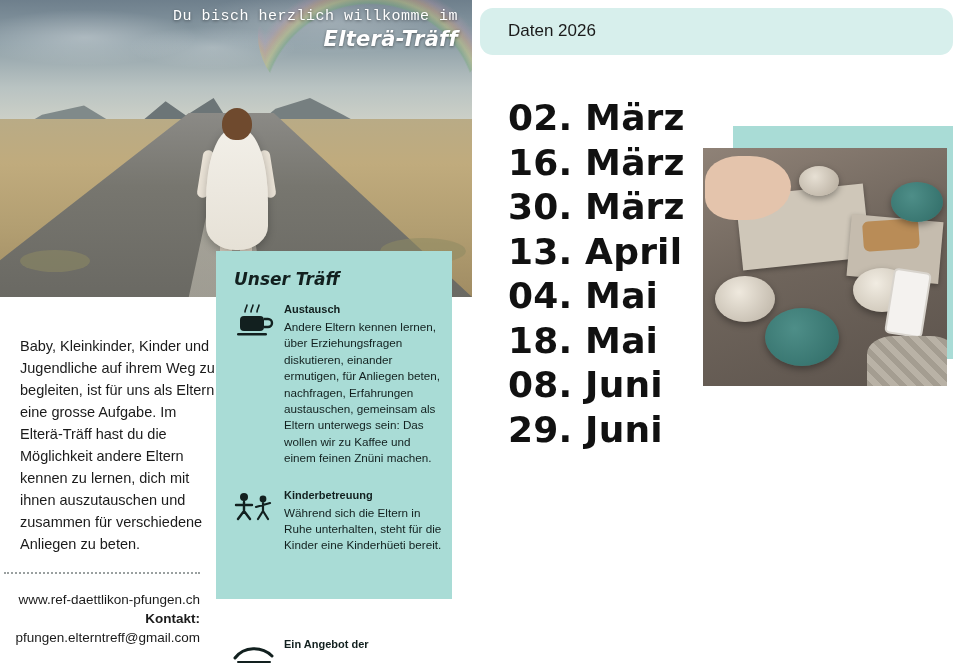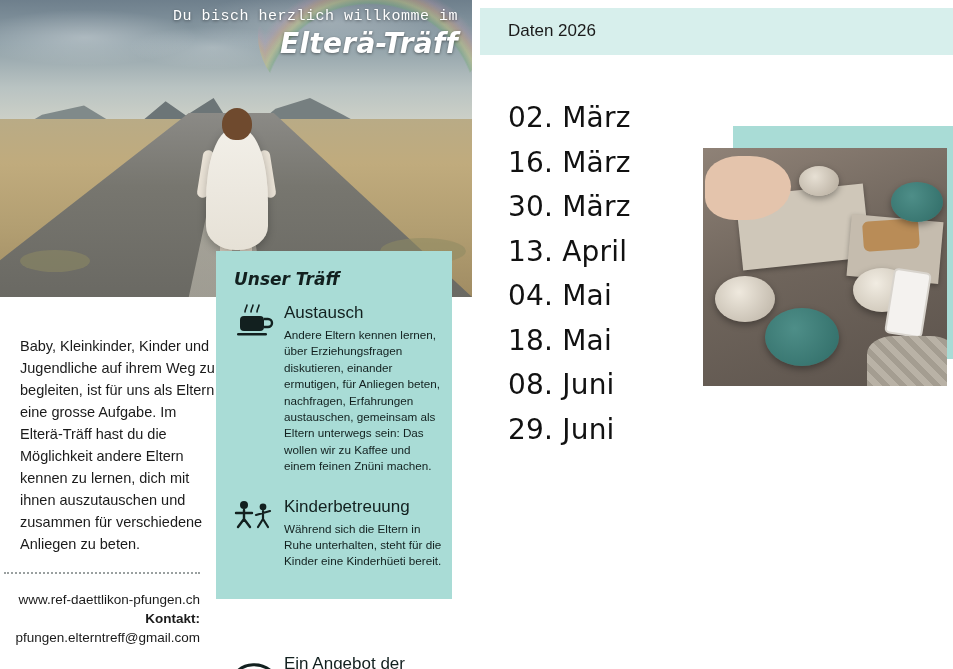--- a/index.html
+++ b/index.html
@@ -142,21 +142,21 @@
   }
   .hero-text .line1 {
     font-family: Liberation Mono, monospace;
     font-size: 15px;
     letter-spacing: .5px;
   }
   .hero-text .line2 {
     font-family: "DejaVu Sans", sans-serif;
     font-style: italic;
     font-weight: bold;
-    font-size: 28px;
+    font-size: 21px;
     margin-top: 2px;
     letter-spacing: .3px;
   }
 
   
   .intro {
     position: absolute;
     left: 20px; top: 335px;
     width: 196px;
     font-size: 14.5px;
@@ -201,22 +201,22 @@
     padding-left: 52px;
   }
   .traff-item .ic {
     position: absolute;
     left: 0; top: 0;
     width: 44px; height: 34px;
     display: block;
   }
   .traff-item h4 {
     margin: 2px 0 4px 0;
-    font-size: 17px;
-    font-weight: normal;
+    font-size: 11px;
+    font-weight: bold;
     color: #12201f;
   }
   .traff-item p {
     margin: 0;
     font-size: 11.7px;
     line-height: 16.4px;
     color: #12201f;
   }
 
   
@@ -224,36 +224,37 @@
     position: absolute;
     left: 472px; top: 0;
     width: 481px; height: 669px;
     background: #ffffff;
   }
   .daten-band {
     position: absolute;
     left: 8px; top: 8px;
     width: 473px; height: 47px;
     background: #d7efec;
+    border-radius: 13px;
   }
   .daten-band span {
     position: absolute;
     left: 28px; top: 13px;
     font-size: 17px;
     color: #1b1b1b;
   }
   .dates {
     position: absolute;
     left: 36px; top: 96px;
     width: 190px;
   }
   .dates div {
     font-family: "DejaVu Sans", sans-serif;
-    font-weight: normal;
-    font-size: 28px;
+    font-weight: bold;
+    font-size: 36px;
     line-height: 44.5px;
     color: #111111;
     letter-spacing: .2px;
   }
 
   .photo-teal-back {
     position: absolute;
     left: 261px; top: 126px;
     width: 220px; height: 233px;
     background: #a9dcd6;

